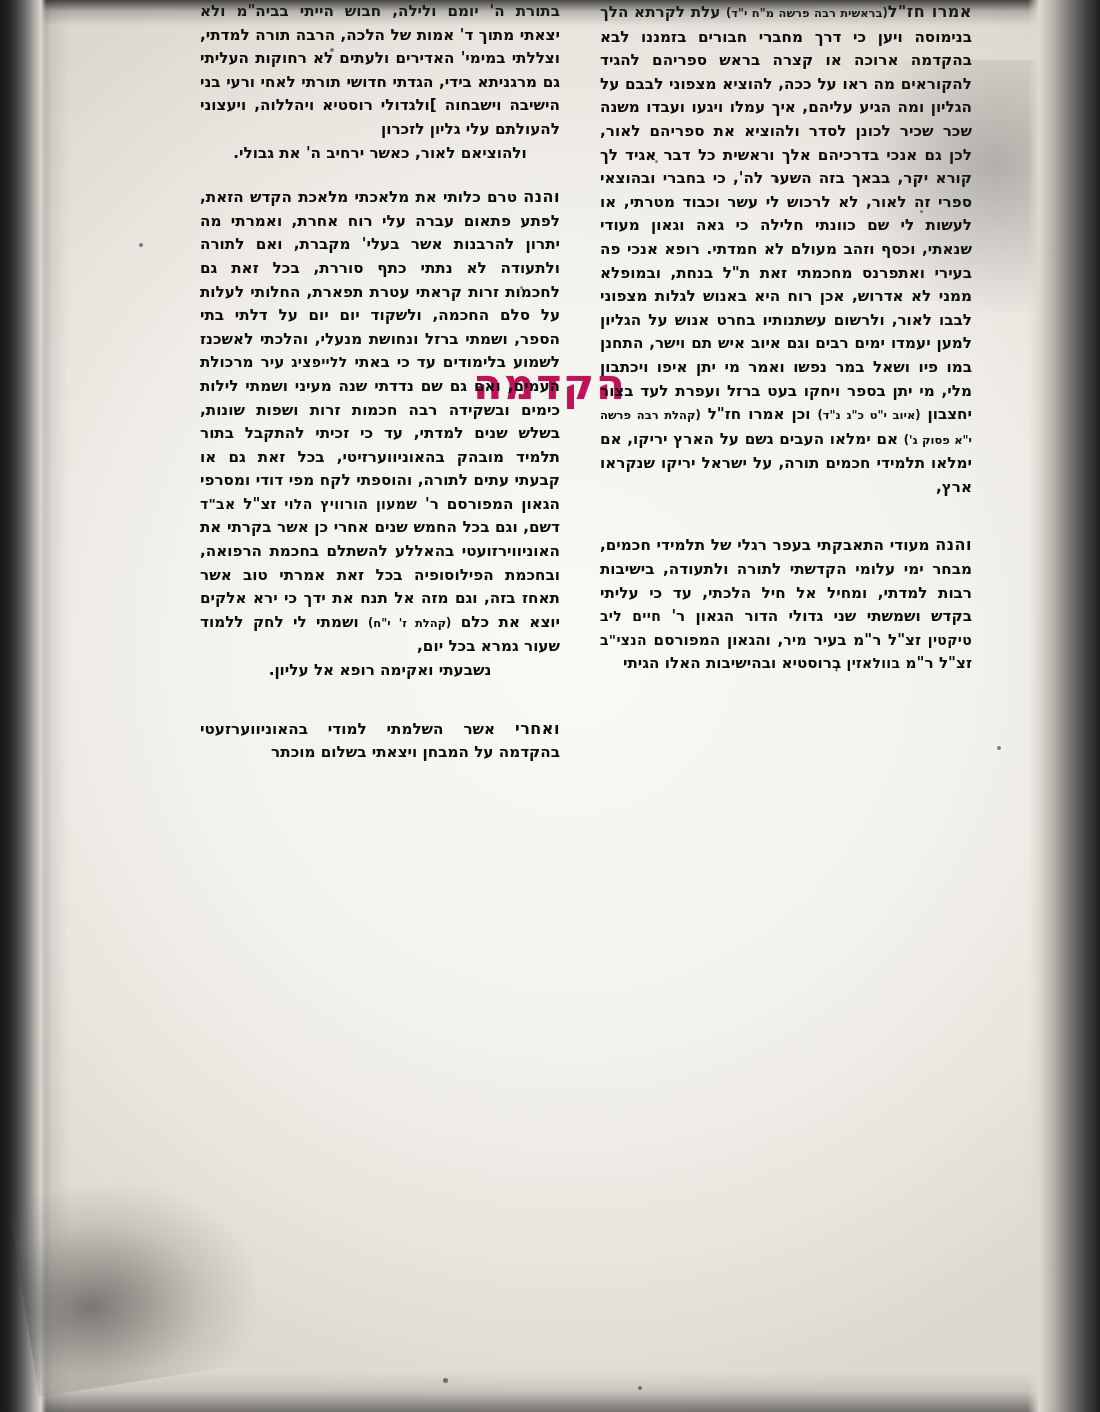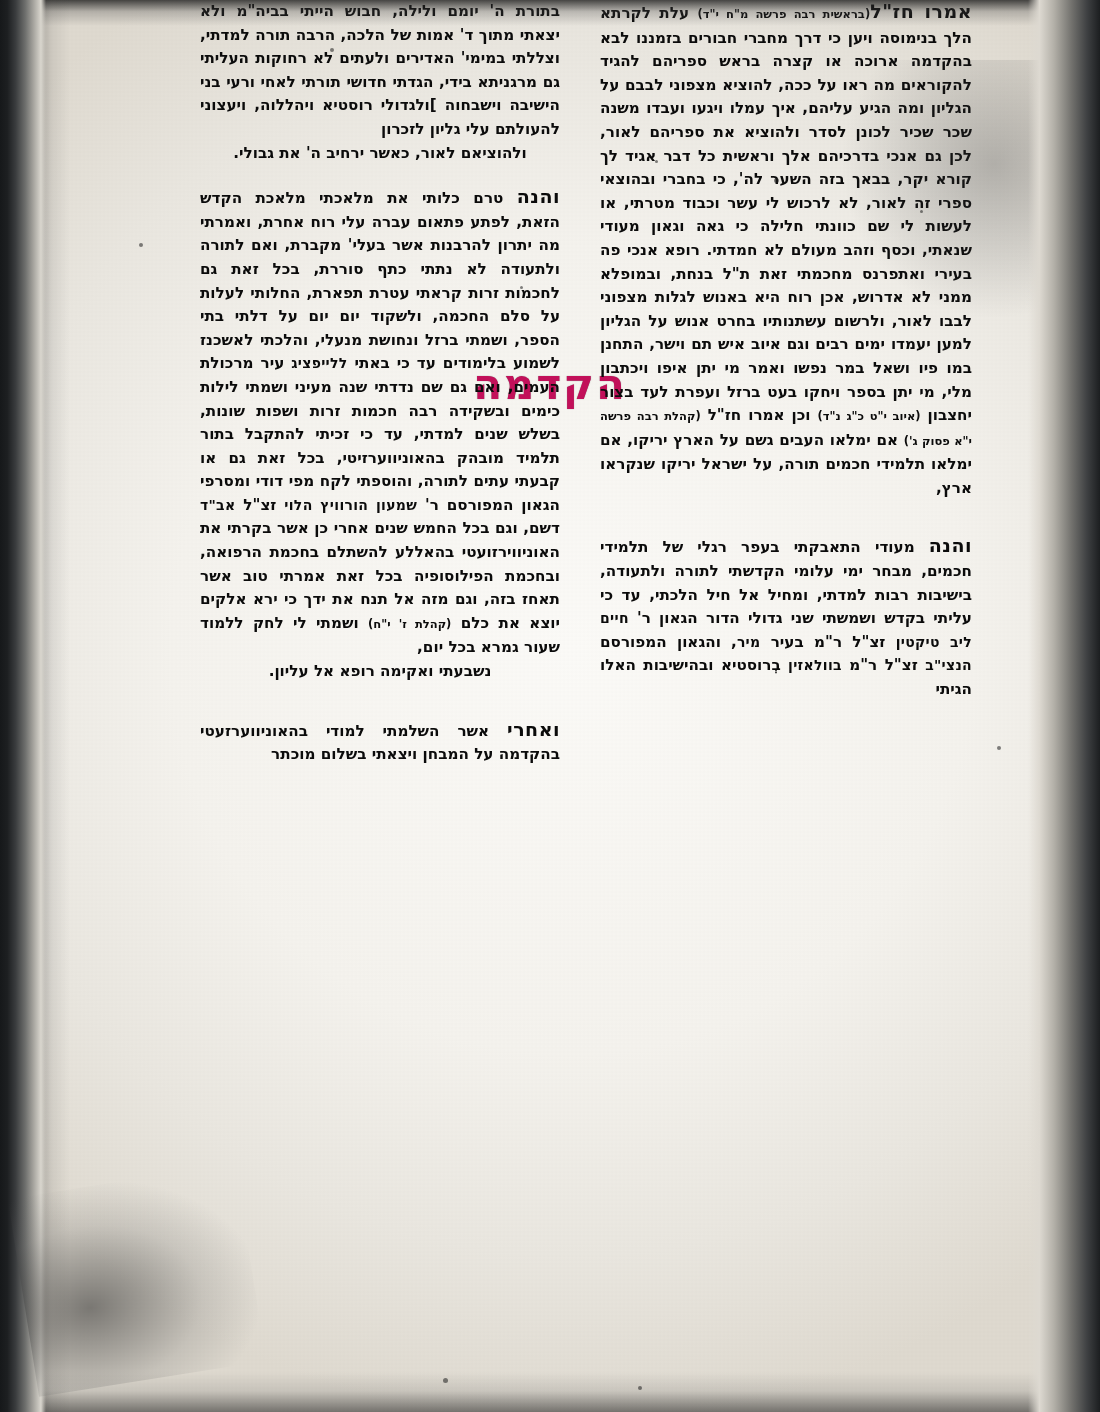--- a/index.html
+++ b/index.html
@@ -123,21 +123,21 @@
   .col-right { right: 128px; width: 372px; }
   .col-left  { right: 540px; width: 360px; }
 
   .col p {
     margin: 0 0 20px 0;
   }
   .col p:last-child { margin-bottom: 0; margin-top: 34px; }
 
   .lead {
     font-weight: 900;
-    font-size: 19px;
+    font-size: 16px;
     letter-spacing: .5px;
   }
   .name {
     font-weight: 700;
     font-size: 14px;
     letter-spacing: .3px;
   }
   .cite {
     font-size: 11.5px;
     font-weight: 600;

